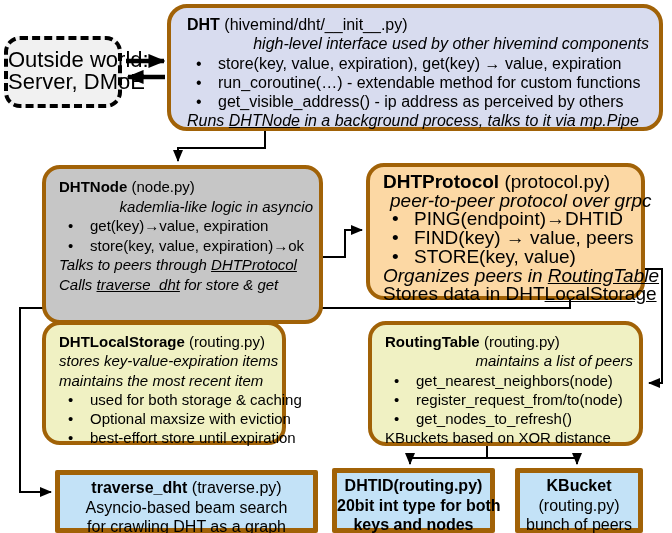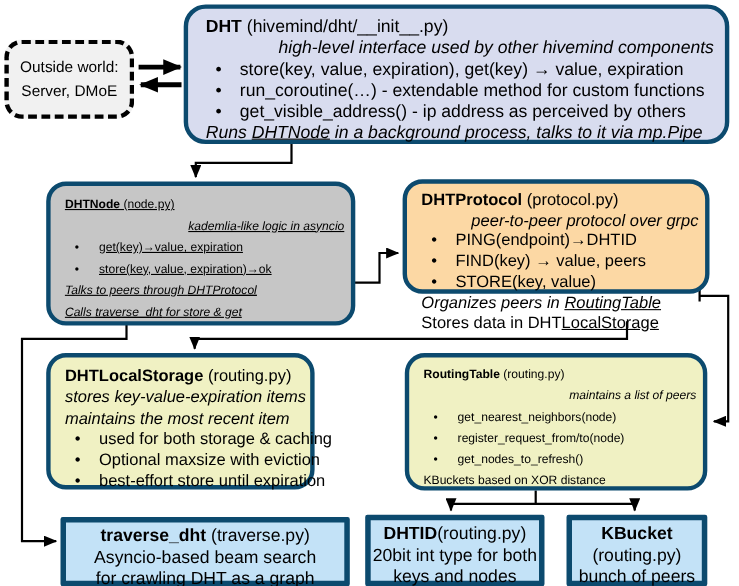--- a/index.html
+++ b/index.html
@@ -2,64 +2,64 @@
 <html style="--outside_fill: #f1f1f1; --dht_fill: #d8dcef; --node_fill: #c6c6c6; --protocol_fill: #fcd8a4; --storage_fill: #f0f1c3; --routing_fill: #f0f1c3; --leaf_fill: #c3e2f7; --line_color: #000000;"><head>
 <meta charset="utf-8">
 <style>
   html,body{margin:0;padding:0;background:#ffffff;}
   .stage{
     position:relative;width:672px;height:533px;overflow:hidden;
     font-family:"Liberation Sans","DejaVu Sans",sans-serif;color:#000;
     background:#ffffff;
   }
   .wires{position:absolute;left:0;top:0;width:672px;height:533px;pointer-events:none;}
-  .box{position:absolute;box-sizing:border-box;border:4px solid #0c4a6e;background:#fff;}
+  .box{position:absolute;box-sizing:border-box;border:4px solid #a16207;background:#fff;}
   .round{border-radius:18px;}
   .line{white-space:nowrap;}
   .title{font-weight:bold;}
   .title .file{font-weight:normal;}
   .sub{font-style:italic;padding-left:7px;text-align:right;}
   .note{font-style:italic;}
   .note.roman{font-style:normal;}
   .u{text-decoration:underline;}
   .li{position:relative;padding-left:31px;}
   .li::before{content:"\2022";position:absolute;left:9px;top:0;}
   
   .outside{
     left:4px;top:36px;width:118px;height:72px;border-radius:16px;
     border:4px dashed #000;background:var(--outside_fill);
-    text-align:center;font-size:14px;line-height:22px;padding-top:9px;
+    text-align:center;font-size:22px;line-height:22px;padding-top:9px;
   }
   .dht{
     left:167px;top:4px;width:496px;height:127px;border-radius:20px;
     background:var(--dht_fill);padding:7px 10px 0 16px;
     font-size:16px;line-height:19.3px;
   }
   .dhtnode{
-    left:42px;top:165px;width:281px;height:131px;background:var(--node_fill);
-    padding:8px 6px 0 13px;font-size:11px;line-height:19.5px;text-decoration:underline;
+    left:42px;top:165px;width:281px;height:159px;background:var(--node_fill);
+    padding:8px 6px 0 13px;font-size:15px;line-height:19.5px;
   }
   .dhtprotocol{
-    left:366px;top:163px;width:279px;height:104px;background:var(--protocol_fill);
-    padding:6px 6px 0 13px;font-size:15px;line-height:18.7px;
+    left:366px;top:163px;width:279px;height:137px;background:var(--protocol_fill);
+    padding:6px 6px 0 13px;font-size:19px;line-height:18.7px;
   }
   .dhtlocalstorage{
     left:42px;top:321px;width:244px;height:124px;background:var(--storage_fill);
     padding:7px 6px 0 13px;font-size:15px;line-height:19.3px;
   }
   .routingtable{
     left:368px;top:321px;width:275px;height:125px;background:var(--routing_fill);
-    padding:7px 6px 0 13px;font-size:11px;line-height:19.3px;
+    padding:7px 6px 0 13px;font-size:15px;line-height:19.3px;
   }
   .leaf{
     border-width:5px;border-radius:2px;background:var(--leaf_fill);
     text-align:center;font-size:16px;line-height:19.5px;padding-top:3px;
   }
   .traverse{left:55px;top:470px;width:263px;height:63px;}
-  .dhtid{left:332px;top:468px;width:163px;height:65px;}
+  .dhtid{left:332px;top:468px;width:163px;height:65px;font-weight:bold;}
   .kbucket{left:515px;top:468px;width:128px;height:65px;}
   .wires path{stroke:#000;fill:none;}
   .thin{stroke-width:2px;}
   .thick{stroke-width:4.5px;}
   .wires .head{fill:#000;stroke:none;}
 </style>
 </head>
 <body>
 
 <div class="stage">

